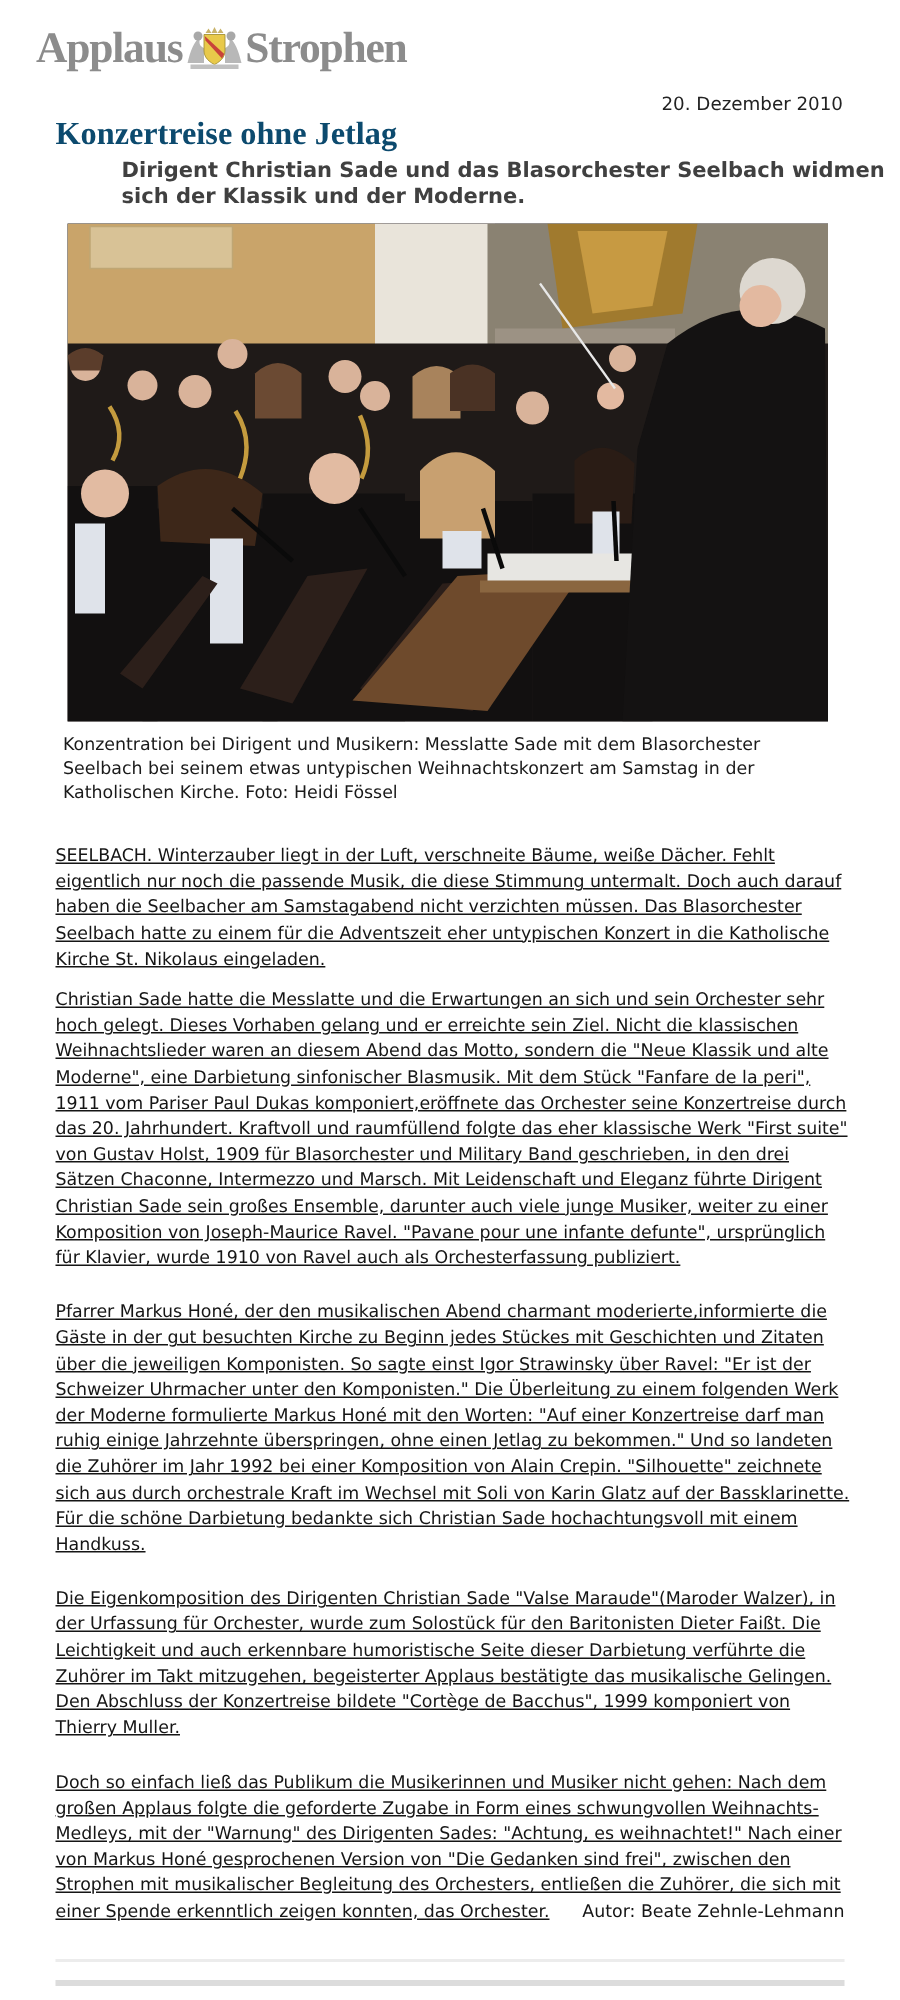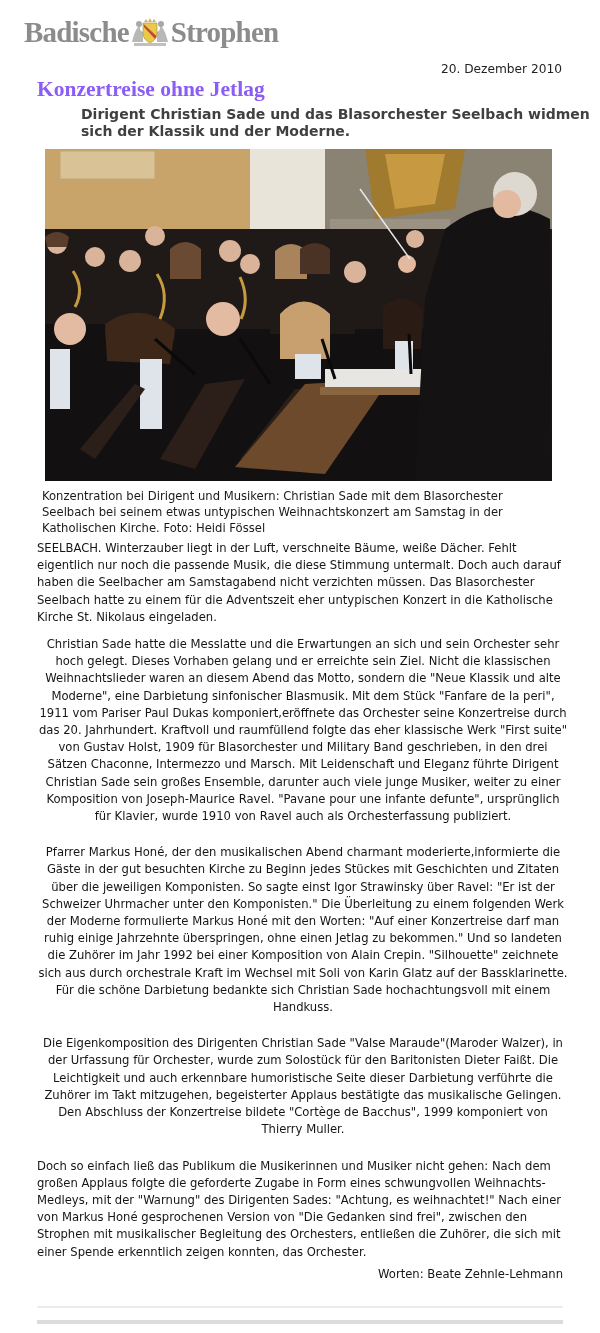--- a/index.html
+++ b/index.html
@@ -15,58 +15,58 @@
     .logo-crest { width: 40px; height: 32px; margin: 0 1px; display: inline-block; }
 
     .date {
       position: absolute; right: 38px; top: 62px;
       font-size: 12.2px; color: #222;
     }
 
     .headline {
       position: absolute; left: 37px; top: 77px;
       font-family: "Liberation Serif", serif; font-weight: bold;
-      font-size: 21.5px; color: #8b5cf6;
+      font-size: 21.5px; color: #0c4a6e;
     }
     .subheadline {
       position: absolute; left: 37px; top: 106px; width: 540px;
       font-size: 14px; font-weight: bold; line-height: 17px; color: #404040; margin-left: 44px;
     }
 
     .photo {
       position: absolute; left: 45px; top: 149px; width: 507px; height: 332px;
       overflow: hidden; background: #2b2320;
     }
     .photo svg { display: block; width: 100%; height: 100%; }
 
     .caption {
       position: absolute; left: 42px; top: 488px; width: 510px;
       font-size: 11.6px; line-height: 16px; color: #1a1a1a;
     }
 
     .article {
-      position: absolute; left: 37px; top: 540px; width: 532px;
-      font-size: 11.6px; line-height: 17.2px; color: #151515;
+      position: absolute; left: 37px; top: 562px; width: 532px;
+      font-size: 11.6px; line-height: 17.2px; color: #151515; text-decoration: underline;
     }
     .article p { margin-bottom: 10px; }
-    .article p.gap { margin-bottom: 19px; text-align: center; }
+    .article p.gap { margin-bottom: 19px; }
 
     .author {
       position: absolute; right: 37px; top: 1267px;
       font-size: 11.6px; color: #151515;
     }
 
     .rule1 { position: absolute; left: 37px; top: 1306px; width: 526px; height: 2px; background: #ececec; }
     .rule2 { position: absolute; left: 37px; top: 1320px; width: 526px; height: 4px; background: #dcdcdc; }
   </style>
 </head>
 <body>
 
 <div class="logo">
-  <span>Badische</span>
+  <span>Applaus</span>
   <span class="logo-crest">
     <svg viewBox="0 0 40 32" width="40" height="32">
 
       <path d="M2 26 C4 18,6 12,11 8 C9 12,10 15,13 16 L13 26 Z" fill="#b8b8b8"></path>
       <path d="M38 26 C36 18,34 12,29 8 C31 12,30 15,27 16 L27 26 Z" fill="#b8b8b8"></path>
       <circle cx="9" cy="8" r="3" fill="#a8a8a8"></circle>
       <circle cx="31" cy="8" r="3" fill="#a8a8a8"></circle>
 
       <path d="M14 6 L16 3 L18 6 L20 2 L22 6 L24 3 L26 6 Z" fill="#c9b36a"></path>
 
@@ -167,26 +167,26 @@
     </g>
     <g stroke="#0a0a0a" stroke-width="3">
       <line x1="110" y1="190" x2="150" y2="225"></line>
         <line x1="195" y1="190" x2="225" y2="235"></line>
       <line x1="277" y1="190" x2="290" y2="230"></line>
         <line x1="364" y1="185" x2="366" y2="225"></line>
     </g>
   </svg>
 </div>
 
-<div class="caption">Konzentration bei Dirigent und Musikern: Christian Sade mit dem Blasorchester Seelbach bei seinem etwas untypischen Weihnachtskonzert am Samstag in der Katholischen Kirche. Foto: Heidi Fössel</div>
+<div class="caption">Konzentration bei Dirigent und Musikern: Messlatte Sade mit dem Blasorchester Seelbach bei seinem etwas untypischen Weihnachtskonzert am Samstag in der Katholischen Kirche. Foto: Heidi Fössel</div>
 
 <div class="article">
   <p>SEELBACH. Winterzauber liegt in der Luft, verschneite Bäume, weiße Dächer. Fehlt eigentlich nur noch die passende Musik, die diese Stimmung untermalt. Doch auch darauf haben die Seelbacher am Samstagabend nicht verzichten müssen. Das Blasorchester Seelbach hatte zu einem für die Adventszeit eher untypischen Konzert in die Katholische Kirche St. Nikolaus eingeladen.</p>
   <p class="gap">Christian Sade hatte die Messlatte und die Erwartungen an sich und sein Orchester sehr hoch gelegt. Dieses Vorhaben gelang und er erreichte sein Ziel. Nicht die klassischen Weihnachtslieder waren an diesem Abend das Motto, sondern die "Neue Klassik und alte Moderne", eine Darbietung sinfonischer Blasmusik. Mit dem Stück "Fanfare de la peri", 1911 vom Pariser Paul Dukas komponiert,eröffnete das Orchester seine Konzertreise durch das 20. Jahrhundert. Kraftvoll und raumfüllend folgte das eher klassische Werk "First suite" von Gustav Holst, 1909 für Blasorchester und Military Band geschrieben, in den drei Sätzen Chaconne, Intermezzo und Marsch. Mit Leidenschaft und Eleganz führte Dirigent Christian Sade sein großes Ensemble, darunter auch viele junge Musiker, weiter zu einer Komposition von Joseph-Maurice Ravel. "Pavane pour une infante defunte", ursprünglich für Klavier, wurde 1910 von Ravel auch als Orchesterfassung publiziert.</p>
   <p class="gap">Pfarrer Markus Honé, der den musikalischen Abend charmant moderierte,informierte die Gäste in der gut besuchten Kirche zu Beginn jedes Stückes mit Geschichten und Zitaten über die jeweiligen Komponisten. So sagte einst Igor Strawinsky über Ravel: "Er ist der Schweizer Uhrmacher unter den Komponisten." Die Überleitung zu einem folgenden Werk der Moderne formulierte Markus Honé mit den Worten: "Auf einer Konzertreise darf man ruhig einige Jahrzehnte überspringen, ohne einen Jetlag zu bekommen." Und so landeten die Zuhörer im Jahr 1992 bei einer Komposition von Alain Crepin. "Silhouette" zeichnete sich aus durch orchestrale Kraft im Wechsel mit Soli von Karin Glatz auf der Bassklarinette. Für die schöne Darbietung bedankte sich Christian Sade hochachtungsvoll mit einem Handkuss.</p>
   <p class="gap">Die Eigenkomposition des Dirigenten Christian Sade "Valse Maraude"(Maroder Walzer), in der Urfassung für Orchester, wurde zum Solostück für den Baritonisten Dieter Faißt. Die Leichtigkeit und auch erkennbare humoristische Seite dieser Darbietung verführte die Zuhörer im Takt mitzugehen, begeisterter Applaus bestätigte das musikalische Gelingen. Den Abschluss der Konzertreise bildete "Cortège de Bacchus", 1999 komponiert von Thierry Muller.</p>
   <p>Doch so einfach ließ das Publikum die Musikerinnen und Musiker nicht gehen: Nach dem großen Applaus folgte die geforderte Zugabe in Form eines schwungvollen Weihnachts-Medleys, mit der "Warnung" des Dirigenten Sades: "Achtung, es weihnachtet!" Nach einer von Markus Honé gesprochenen Version von "Die Gedanken sind frei", zwischen den Strophen mit musikalischer Begleitung des Orchesters, entließen die Zuhörer, die sich mit einer Spende erkenntlich zeigen konnten, das Orchester.</p>
 </div>
 
-<div class="author">Worten: Beate Zehnle-Lehmann</div>
+<div class="author">Autor: Beate Zehnle-Lehmann</div>
 
 <div class="rule1"></div>
 <div class="rule2"></div>
 
 </body></html>

